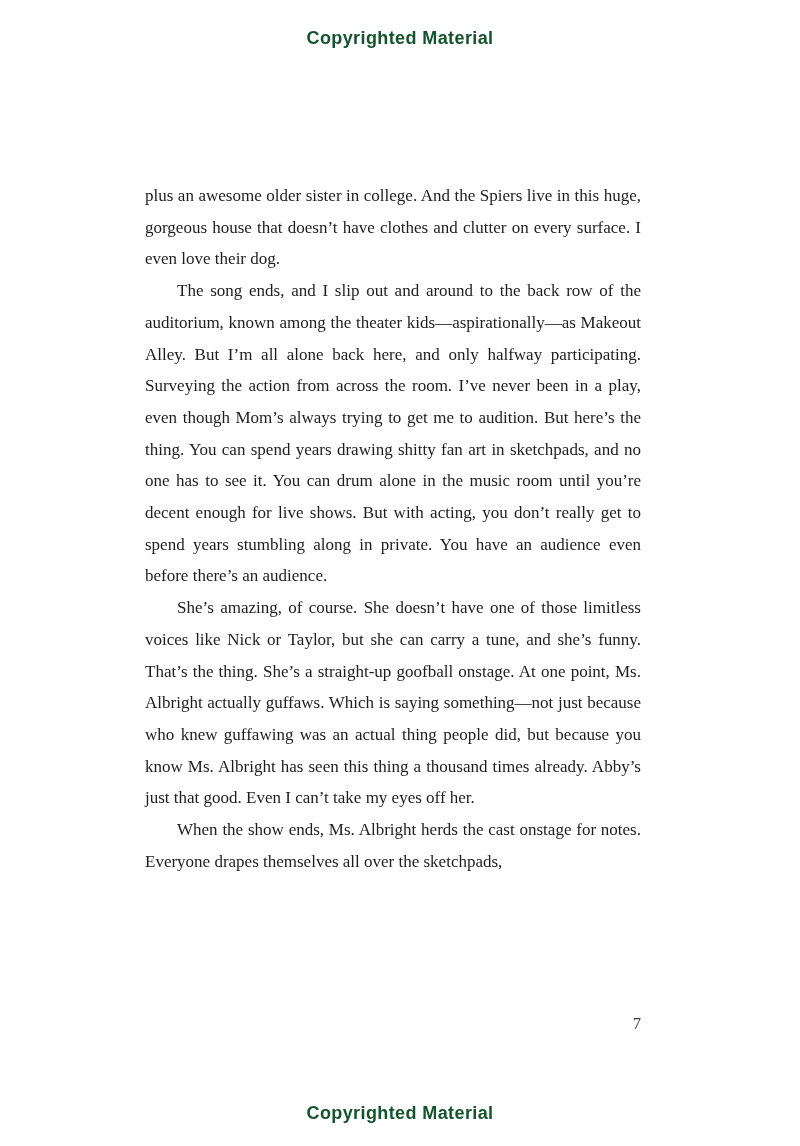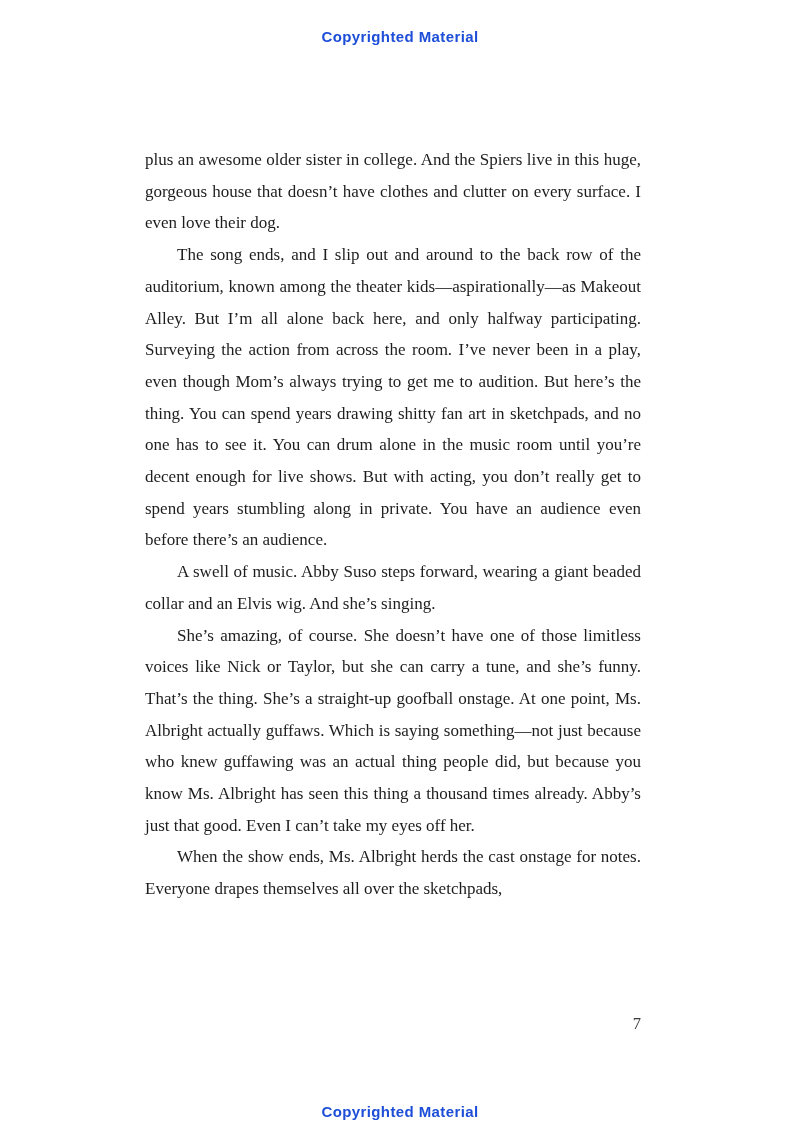--- a/index.html
+++ b/index.html
@@ -11,40 +11,40 @@
     background: #ffffff;
     overflow: hidden;
   }
   .copyright {
     position: absolute;
     left: 0;
     width: 100%;
     text-align: center;
     font-family: "Liberation Sans", sans-serif;
     font-weight: bold;
-    font-size: 15px;
+    font-size: 18px;
     letter-spacing: 0.4px;
-    color: #1d4ed8;
+    color: #14532d;
   }
   .copyright.top { top: 28px; }
   .copyright.bottom { top: 1103px; }
   .text-block {
     position: absolute;
     left: 145px;
     top: 144px;
     width: 496px;
     font-family: "Liberation Serif", "DejaVu Serif", serif;
     font-size: 17px;
     line-height: 31.7px;
     color: #1d1d1d;
     text-align: justify;
     text-justify: inter-word;
   }
   .para { text-indent: 32px; }
-  .para.no-indent { text-indent: 0; }
+  .para.no-indent { text-indent: 0; margin-top: 36px; }
   .page-number {
     position: absolute;
     left: 145px;
     top: 1014px;
     width: 496px;
     text-align: right;
     font-family: "Liberation Serif", "DejaVu Serif", serif;
     font-size: 16.5px;
     color: #3a3a3a;
   }
@@ -52,21 +52,20 @@
 </head>
 <body>
 
 <div class="page">
 
   <div class="copyright top">Copyrighted Material</div>
 
   <div class="text-block">
     <p class="para no-indent">plus an awesome older sister in college. And the Spiers live in this huge, gorgeous house that doesn’t have clothes and clutter on every surface. I even love their dog.</p>
     <p class="para">The song ends, and I slip out and around to the back row of the auditorium, known among the theater kids—aspirationally—as Makeout Alley. But I’m all alone back here, and only halfway participating. Surveying the action from across the room. I’ve never been in a play, even though Mom’s always trying to get me to audition. But here’s the thing. You can spend years drawing shitty fan art in sketchpads, and no one has to see it. You can drum alone in the music room until you’re decent enough for live shows. But with acting, you don’t really get to spend years stumbling along in private. You have an audience even before there’s an audience.</p>
-    <p class="para">A swell of music. Abby Suso steps forward, wearing a giant beaded collar and an Elvis wig. And she’s singing.</p>
     <p class="para">She’s amazing, of course. She doesn’t have one of those limitless voices like Nick or Taylor, but she can carry a tune, and she’s funny. That’s the thing. She’s a straight-up goofball onstage. At one point, Ms. Albright actually guffaws. Which is saying something—not just because who knew guffawing was an actual thing people did, but because you know Ms. Albright has seen this thing a thousand times already. Abby’s just that good. Even I can’t take my eyes off her.</p>
     <p class="para">When the show ends, Ms. Albright herds the cast onstage for notes. Everyone drapes themselves all over the sketchpads,</p>
   </div>
 
   <div class="page-number">7</div>
 
   <div class="copyright bottom">Copyrighted Material</div>
 
 </div>
 

